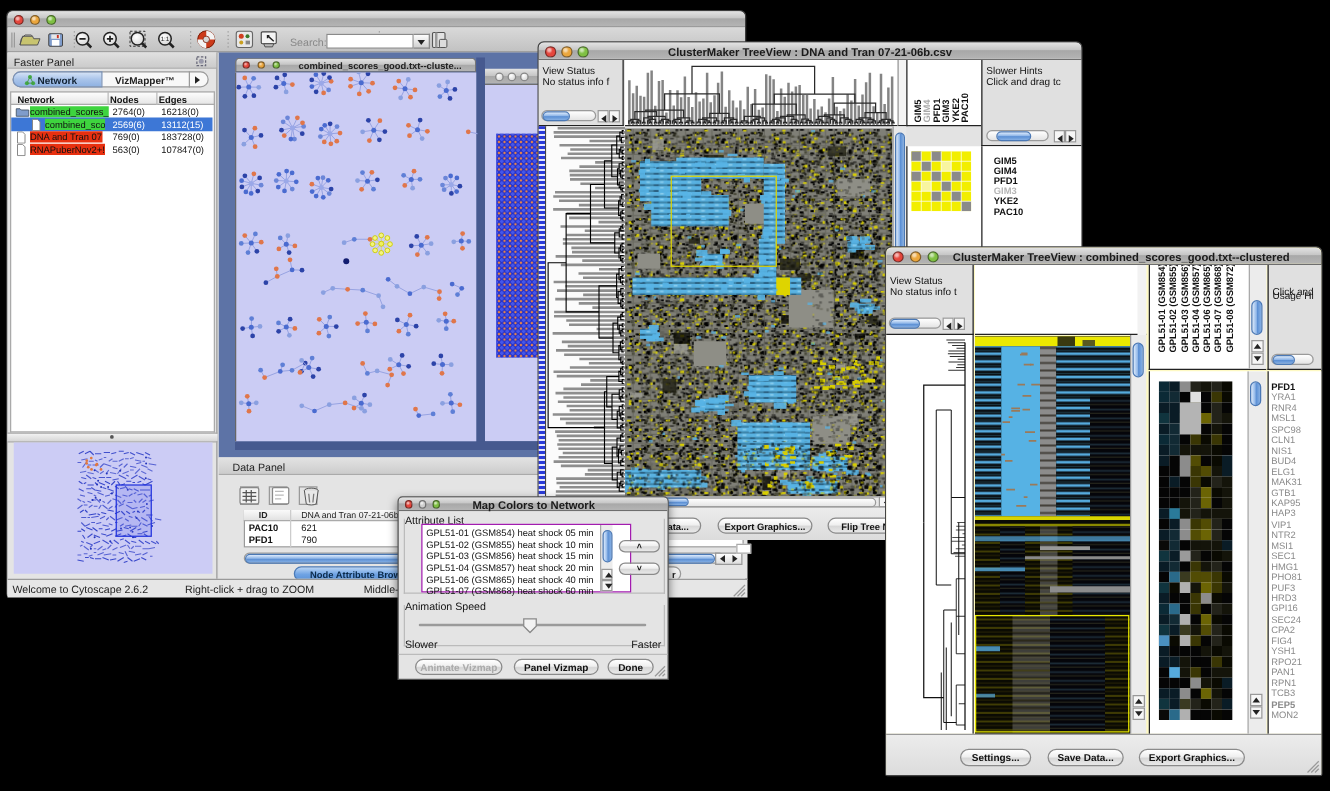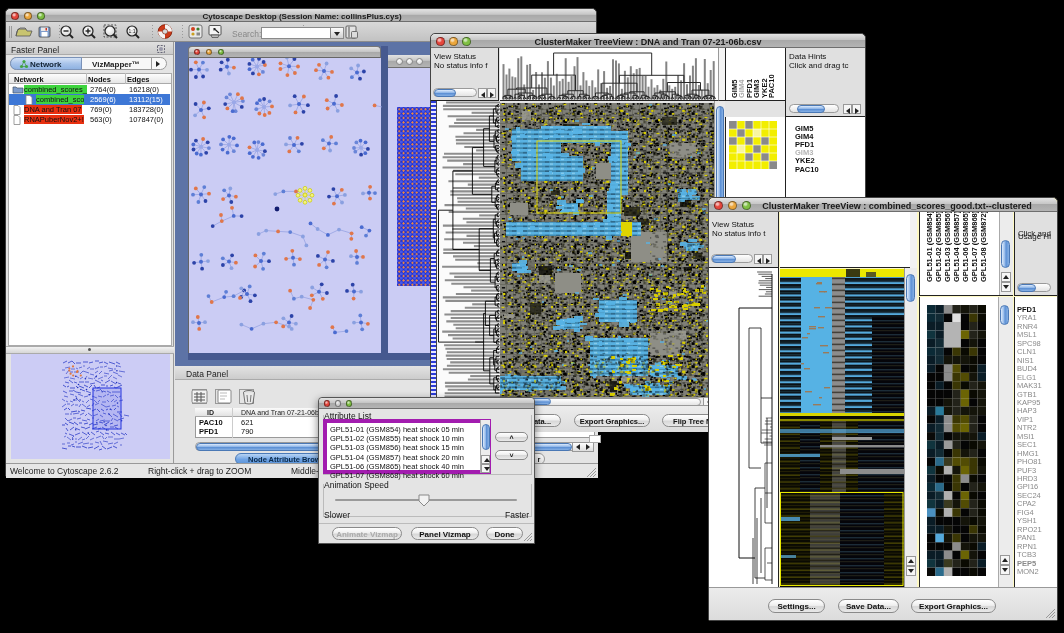--- a/index.html
+++ b/index.html
@@ -20,21 +20,20 @@
 .arrr{width:0;height:0;border-top:3px solid transparent;border-bottom:3px solid transparent;border-left:4px solid #222;position:absolute}
 .arru{width:0;height:0;border-left:3px solid transparent;border-right:3px solid transparent;border-bottom:4px solid #222;position:absolute}
 .arrd{width:0;height:0;border-left:3px solid transparent;border-right:3px solid transparent;border-top:4px solid #222;position:absolute}
 .abtn{position:absolute;border:1px solid #999;background:#f6f6f6;}
 </style></head><body>
 <div class="abs" style="left:5px;top:8px;width:592px;height:469px;background:#e2e2e2;border-radius:5px 5px 2px 2px;border:1px solid #3c3c3c;">
 <div class="abs win-title" style="left:0;top:0;width:100%;height:13px;border-radius:5px 5px 0 0;"></div>
 <div class="tl" style="left:5px;top:3px;width:8px;height:8px;background:radial-gradient(circle at 35% 30%,#fff9 0 15%,transparent 40%),#e5463c;border:1px solid rgba(0,0,0,.45)"></div>
     <div class="tl" style="left:18px;top:3px;width:8px;height:8px;background:radial-gradient(circle at 35% 30%,#fff9 0 15%,transparent 40%),#eba63c;border:1px solid rgba(0,0,0,.45)"></div>
     <div class="tl" style="left:31px;top:3px;width:8px;height:8px;background:radial-gradient(circle at 35% 30%,#fff9 0 15%,transparent 40%),#7fc043;border:1px solid rgba(0,0,0,.45)"></div>
-<div class="abs" style="left:96px;top:3px;width:400px;text-align:center;font-size:8px;color:#1a1a1a;font-weight:bold;white-space:nowrap;">Cytoscape Desktop (Session Name: collinsPlus.cys)</div>
 <div class="abs" style="left:0;top:13px;width:100%;height:20px;background:linear-gradient(#d9d9d9,#c2c2c2);border-bottom:1px solid #8c8c8c;"></div>
 <svg class="abs" style="left:0;top:13px" width="592" height="20" viewBox="0 0 592 20">
 <g stroke="#9a9a9a">
         <line x1="3.5" y1="4" x2="3.5" y2="16"></line>
         <line x1="5.5" y1="4" x2="5.5" y2="16"></line>
 <line x1="53.5" y1="3" x2="53.5" y2="17" stroke-dasharray="1,2"></line>
 <line x1="146.5" y1="3" x2="146.5" y2="17" stroke-dasharray="1,2"></line>
 <line x1="176.5" y1="3" x2="176.5" y2="17" stroke-dasharray="1,2"></line>
 <line x1="297.5" y1="3" x2="297.5" y2="17" stroke-dasharray="1,2"></line>
       </g>
@@ -261,20 +260,21 @@
 <div class="tl" style="left:31px;top:3px;width:7px;height:7px;background:radial-gradient(circle at 35% 30%,#fff,#cfcfcf);border:1px solid #888"></div>
 <div class="abs" style="left:0;top:13px;width:47px;height:285px;background:#cbccf4"></div>
 <div class="abs" style="left:0;top:298px;width:47px;height:7px;background:#46598f"></div>
 <div class="abs" style="left:12px;top:52px;width:35px;height:179px;background-color:#2231cc;background-image:radial-gradient(circle,#e8854a 1.0px,transparent 1.2px),radial-gradient(circle,#4756e8 1.3px,transparent 1.5px);background-size:4.4px 4.4px,4.4px 4.4px;background-position:0 0,2.2px 2.2px;"></div>
 </div>
 <div class="abs" style="left:188px;top:46px;width:200px;height:314px;">
 <div class="abs win-title" style="left:0;top:0;width:193px;height:12px;border-radius:4px 4px 0 0;border:1px solid #777;border-bottom:1px solid #666"></div>
 <div class="tl" style="left:5.8px;top:2.8px;width:6.4px;height:6.4px;background:radial-gradient(circle at 35% 30%,#fff9 0 15%,transparent 40%),#e5463c;border:1px solid rgba(0,0,0,.45)"></div>
     <div class="tl" style="left:17.8px;top:2.8px;width:6.4px;height:6.4px;background:radial-gradient(circle at 35% 30%,#fff9 0 15%,transparent 40%),#eba63c;border:1px solid rgba(0,0,0,.45)"></div>
     <div class="tl" style="left:29.8px;top:2.8px;width:6.4px;height:6.4px;background:radial-gradient(circle at 35% 30%,#fff9 0 15%,transparent 40%),#7fc043;border:1px solid rgba(0,0,0,.45)"></div>
+<div class="abs" style="left:-84px;top:2px;width:400px;text-align:center;font-size:7.5px;color:#222;font-weight:bold;white-space:nowrap;">combined_scores_good.txt--cluste...</div>
 <div class="abs" style="left:193px;top:0px;width:7px;height:314px;background:#46598f"></div>
 <div class="abs" style="left:0;top:307px;width:200px;height:7px;background:#46598f"></div>
 <div class="abs" style="left:0;top:12px;width:193px;height:295px;background:#cbccf4;border-left:1px solid #666" id="netview">
 <svg width="193" height="295" viewBox="0 0 193 295">
         <line x1="10.0" y1="11.6" x2="13.9" y2="4.6" stroke="#97a3e2" stroke-width="0.8"></line>
         <line x1="10.0" y1="11.6" x2="6.8" y2="4.3" stroke="#97a3e2" stroke-width="0.8"></line>
         <line x1="10.0" y1="11.6" x2="2.0" y2="11.7" stroke="#97a3e2" stroke-width="0.8"></line>
         <line x1="10.0" y1="11.6" x2="6.9" y2="19.0" stroke="#97a3e2" stroke-width="0.8"></line>
         <line x1="10.0" y1="11.6" x2="14.1" y2="18.5" stroke="#97a3e2" stroke-width="0.8"></line>
         <line x1="10.0" y1="11.6" x2="18.0" y2="11.8" stroke="#97a3e2" stroke-width="0.8"></line>
@@ -890,21 +890,21 @@
 <div class="abs" style="left:287px;top:14px;width:7px;height:53px;background:#f4f4f4;border-bottom:1px solid #222;border-left:1px solid #999"></div>
 <div class="abs" style="left:294px;top:14px;width:60px;height:53px;background:#fff;border-bottom:1px solid #222;border-left:1px solid #222">
 <div class="abs" style="left:4.0px;top:50px;font-size:7.5px;font-weight:bold;color:#111;transform:rotate(-90deg);transform-origin:0 0;white-space:nowrap">GIM5</div>
 <div class="abs" style="left:11.4px;top:50px;font-size:7.5px;font-weight:bold;color:#aaa;transform:rotate(-90deg);transform-origin:0 0;white-space:nowrap">GIM4</div>
 <div class="abs" style="left:18.8px;top:50px;font-size:7.5px;font-weight:bold;color:#111;transform:rotate(-90deg);transform-origin:0 0;white-space:nowrap">PFD1</div>
 <div class="abs" style="left:26.200000000000003px;top:50px;font-size:7.5px;font-weight:bold;color:#111;transform:rotate(-90deg);transform-origin:0 0;white-space:nowrap">GIM3</div>
 <div class="abs" style="left:33.6px;top:50px;font-size:7.5px;font-weight:bold;color:#111;transform:rotate(-90deg);transform-origin:0 0;white-space:nowrap">YKE2</div>
 <div class="abs" style="left:41.0px;top:50px;font-size:7.5px;font-weight:bold;color:#111;transform:rotate(-90deg);transform-origin:0 0;white-space:nowrap">PAC10</div>
 </div>
 <div class="abs" style="left:354px;top:14px;width:80px;height:69px;background:#e0e0e0;border-left:1px solid #222;border-bottom:1px solid #222">
-<div class="abs" style="left:3px;top:4px;font-size:8px;color:#111;font-weight:normal;white-space:nowrap;">Data Hints</div>
+<div class="abs" style="left:3px;top:4px;font-size:8px;color:#111;font-weight:normal;white-space:nowrap;">Slower Hints</div>
 <div class="abs" style="left:3px;top:13px;font-size:8px;color:#111;font-weight:normal;white-space:nowrap;">Click and drag tc</div>
 <div class="sbtrack" style="left:3px;top:56px;width:50px;height:9px"></div>
 <div class="sbthumb" style="left:11px;top:56.5px;width:28px;height:8px"></div>
 <div class="abtn" style="left:57px;top:56px;width:9px;height:10px"></div>
       <div class="arrl" style="left:59.5px;top:59.5px"></div>
 <div class="abtn" style="left:66px;top:56px;width:9px;height:10px"></div>
       <div class="arrr" style="left:69px;top:59.5px"></div>
 </div>
 <div class="abs" style="left:0;top:67px;width:6px;height:296px;background:repeating-linear-gradient(180deg,#2a3bd8 0 2.2px,#e8e8ff 2.2px 4px);border-right:1px solid #444"></div>
 <div class="abs" style="left:6px;top:67px;width:63px;height:296px;background:#fbfbfb;overflow:hidden">
@@ -1928,23 +1928,24 @@
         <line x1="4" y1="10" x2="10" y2="4"></line>
         <line x1="7" y1="10" x2="10" y2="7"></line>
       </g>
     </svg>
 </div>
 <div class="abs" style="left:318px;top:397px;width:217px;height:147px;background:#e4e4e4;border:1px solid #555;border-radius:4px 4px 0 0;box-shadow:0 3px 8px rgba(0,0,0,0.5)">
 <div class="abs win-title" style="left:0;top:0;width:215px;height:11px;border-radius:4px 4px 0 0"></div>
 <div class="tl" style="left:4.8px;top:2.3px;width:6.4px;height:6.4px;background:radial-gradient(circle at 35% 30%,#fff9 0 15%,transparent 40%),#e5463c;border:1px solid rgba(0,0,0,.45)"></div>
     <div class="tl" style="left:15.8px;top:2.3px;width:6.4px;height:6.4px;background:radial-gradient(circle at 35% 30%,#fff9 0 15%,transparent 40%),#cfcfcf;border:1px solid rgba(0,0,0,.45)"></div>
     <div class="tl" style="left:26.8px;top:2.3px;width:6.4px;height:6.4px;background:radial-gradient(circle at 35% 30%,#fff9 0 15%,transparent 40%),#7fc043;border:1px solid rgba(0,0,0,.45)"></div>
+<div class="abs" style="left:-92px;top:1px;width:400px;text-align:center;font-size:9px;color:#1a1a1a;font-weight:bold;white-space:nowrap;">Map Colors to Network</div>
 <div class="abs" style="left:5px;top:13px;font-size:8.5px;color:#111;font-weight:normal;white-space:nowrap;text-align:right;">Attribute List</div>
 <div class="abs" style="left:4px;top:17px;width:209px;height:60px;border:1px solid #bbb;border-top:none"></div>
-<div class="abs" style="left:4px;top:21px;width:168px;height:55px;background:#fff;border:4px solid #a21caf">
+<div class="abs" style="left:18px;top:21px;width:168px;height:55px;background:#fff;border:1px solid #a21caf">
 <div class="abs" style="left:3px;top:2.0px;font-size:7.5px;color:#111;font-weight:normal;white-space:nowrap;">GPL51-01 (GSM854) heat shock 05 min</div>
 <div class="abs" style="left:3px;top:11.2px;font-size:7.5px;color:#111;font-weight:normal;white-space:nowrap;">GPL51-02 (GSM855) heat shock 10 min</div>
 <div class="abs" style="left:3px;top:20.4px;font-size:7.5px;color:#111;font-weight:normal;white-space:nowrap;">GPL51-03 (GSM856) heat shock 15 min</div>
 <div class="abs" style="left:3px;top:29.599999999999998px;font-size:7.5px;color:#111;font-weight:normal;white-space:nowrap;">GPL51-04 (GSM857) heat shock 20 min</div>
 <div class="abs" style="left:3px;top:38.8px;font-size:7.5px;color:#111;font-weight:normal;white-space:nowrap;">GPL51-06 (GSM865) heat shock 40 min</div>
 <div class="abs" style="left:3px;top:48.0px;font-size:7.5px;color:#111;font-weight:normal;white-space:nowrap;">GPL51-07 (GSM868) heat shock 60 min</div>
 </div>
 <div class="abs" style="left:161px;top:22px;width:10px;height:53px;background:#ececec;border-left:1px solid #aaa"></div>
 <div class="sbthumbv" style="left:162.5px;top:26px;width:8px;height:26px"></div>
 <div class="abtn" style="left:162px;top:57px;width:9px;height:9px"></div>

